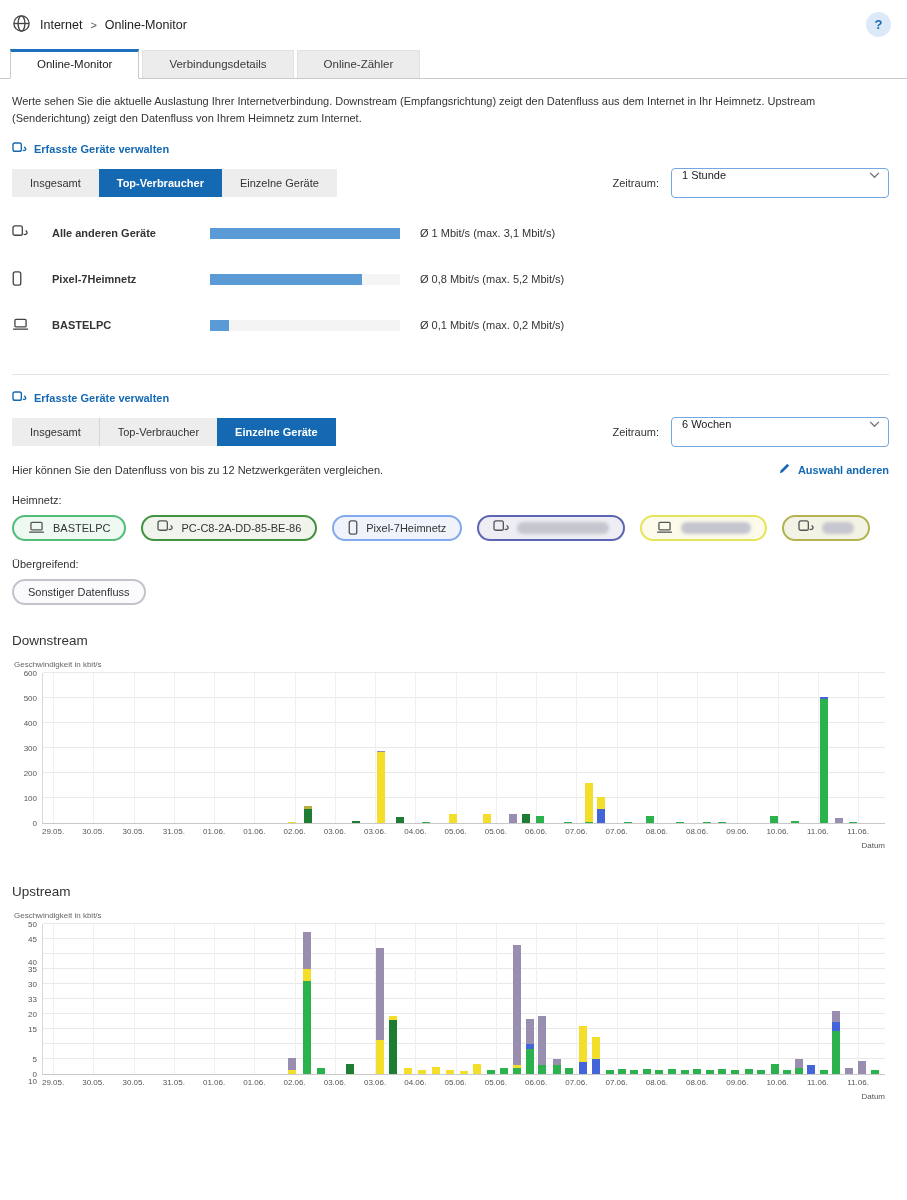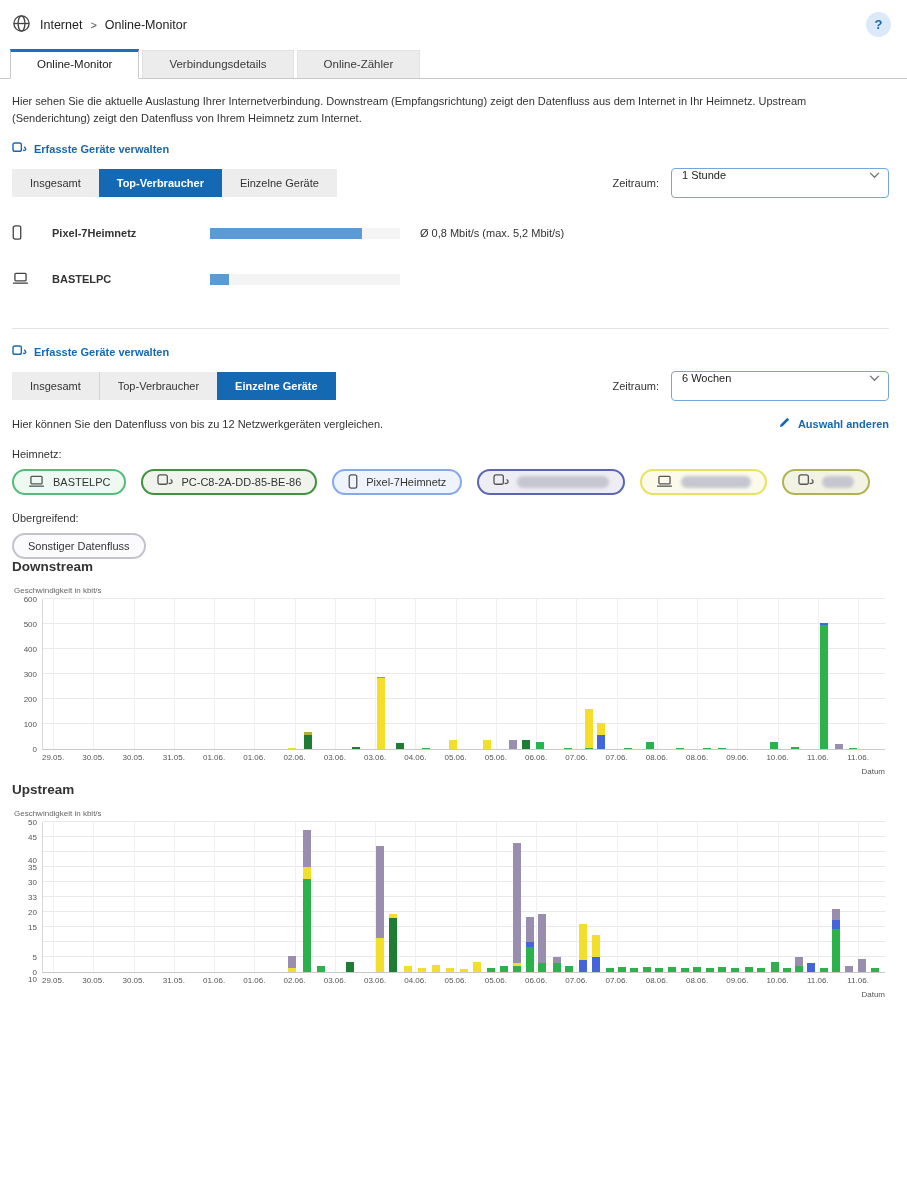--- a/index.html
+++ b/index.html
@@ -46,21 +46,21 @@
   .divider{border-top:1px solid #e3e3e3;margin-top:26px;}
   
   .desc-adjust{margin-top:15px;display:flex;align-items:center;justify-content:space-between;}
   .adjust-link{display:flex;align-items:center;gap:7px;color:#1569b3;font-weight:bold;cursor:pointer;}
   .group-label{margin-top:17px;color:#333;}
   .chip-row{margin-top:9px;display:flex;gap:15px;align-items:center;}
   .chip{height:26px;border-radius:14px;display:flex;align-items:center;gap:8px;padding:0 14px;
     border:2px solid #ccc;background:#fafafa;cursor:pointer;font-size:11px;color:#333;box-sizing:border-box;}
   .chip .blob{height:12px;border-radius:6px;background:#c6c6d0;filter:blur(1.5px);}
   
-  .chart-heading{font-size:13.5px;font-weight:bold;color:#333;}
+  .chart-heading{margin-top:28px;font-size:13.5px;font-weight:normal;color:#333;}
   .chart{position:relative;margin-top:12px;height:196px;}
   .chart .ylab{position:absolute;left:2px;top:0;font-size:8px;color:#666;}
   .chart .plot{position:absolute;left:30px;right:4px;top:13px;height:150px;
     border-left:1px solid #d8d8d8;border-bottom:1px solid #c9c9c9;}
   .gridline-h{position:absolute;left:0;right:0;height:1px;background:#e9e9e9;}
   .gridline-v{position:absolute;top:0;bottom:0;width:1px;background:#f0f0f0;}
   .ytick{position:absolute;left:0;width:25px;text-align:right;font-size:8px;color:#555;}
   .xtick{position:absolute;font-size:8px;color:#555;white-space:nowrap;transform:translateX(-50%);}
   .datum{position:absolute;right:4px;font-size:8px;color:#555;}
   .bar{position:absolute;bottom:0;width:8px;transform:translateX(-50%);display:flex;flex-direction:column-reverse;}
@@ -84,21 +84,21 @@
   <div class="help-btn">?</div>
 </div>
 
 <div class="tabbar" id="tabbar">
     <div class="tab active">Online-Monitor</div>
     <div class="tab">Verbindungsdetails</div>
     <div class="tab">Online-Zähler</div>
   </div>
 
 <div class="page">
-  <div class="intro">Hier sehen Sie die aktuelle Auslastung Ihrer Internetverbindung. Downstream (Empfangsrichtung) zeigt den Datenfluss aus dem Internet in Ihr Heimnetz. Upstream (Senderichtung) zeigt den Datenfluss von Ihrem Heimnetz zum Internet.</div>
+  <div class="intro">Werte sehen Sie die aktuelle Auslastung Ihrer Internetverbindung. Downstream (Empfangsrichtung) zeigt den Datenfluss aus dem Internet in Ihr Heimnetz. Upstream (Senderichtung) zeigt den Datenfluss von Ihrem Heimnetz zum Internet.</div>
 
   <div class="link-row">
     <span>
       <svg width="15" height="13" viewBox="0 0 16 14">
           <rect x="1" y="1" width="9" height="9" rx="2" style="stroke:#1569b3;fill:none;stroke-width:1.5"></rect>
           <path d="M12 4.5 h2 a1.5 1.5 0 0 1 0 3" transform="rotate(55 12 6)" style="stroke:#1569b3;fill:none;stroke-width:1.5"></path>
         </svg>
     </span>
     <span>Erfasste Geräte verwalten</span>
   </div>
@@ -118,38 +118,50 @@
               <path d="M1 1 L6 6 L11 1" style="stroke:#777;fill:none;stroke-width:1.6"></path>
             </svg>
         </span>
       </div>
     </div>
   </div>
 
 
   <div class="device-list" id="device-list">
       <div class="device-row">
+        <span><svg width="16" height="14" viewBox="0 0 17 15">
+            <rect x="1" y="1" width="10" height="10" rx="2" style="stroke:#444;fill:none;stroke-width:1.4"></rect>
+            <path d="M13 5 h1.5 a2 2 0 0 1 0 4" transform="rotate(50 13 7)" style="stroke:#444;fill:none;stroke-width:1.4"></path>
+          </svg></span>
+        <span style="font-weight:bold;color:#333">Alle anderen Geräte</span>
+        <span class="usage-track">
+          <span class="usage-fill" style="width:100%;background:#5b9bd5"></span>
+        </span>
+        <span class="usage-value">Ø 1 Mbit/s (max. 3,1 Mbit/s)</span>
+      </div>
+      <div class="device-row">
         <span><svg width="10" height="15" viewBox="0 0 10 16">
             <rect x="1" y="1" width="8" height="14" rx="2" style="stroke:#444;fill:none;stroke-width:1.4"></rect>
           </svg></span>
         <span style="font-weight:bold;color:#333">Pixel-7Heimnetz</span>
         <span class="usage-track">
           <span class="usage-fill" style="width:80%;background:#5b9bd5"></span>
         </span>
         <span class="usage-value">Ø 0,8 Mbit/s (max. 5,2 Mbit/s)</span>
       </div>
       <div class="device-row">
         <span><svg width="17" height="13" viewBox="0 0 18 14">
             <rect x="3" y="1.5" width="12" height="8" rx="1" style="stroke:#444;fill:none;stroke-width:1.4"></rect>
             <line x1="1" y1="12" x2="17" y2="12" style="stroke:#444;fill:none;stroke-width:1.4"></line>
           </svg></span>
         <span style="font-weight:bold;color:#333">BASTELPC</span>
         <span class="usage-track">
           <span class="usage-fill" style="width:10%;background:#5b9bd5"></span>
         </span>
+        <span class="usage-value">Ø 0,1 Mbit/s (max. 0,2 Mbit/s)</span>
       </div>
     </div>
 
   <div class="divider"></div>
 
   <div class="link-row">
     <span>
       <svg width="15" height="13" viewBox="0 0 16 14">
           <rect x="1" y="1" width="9" height="9" rx="2" style="stroke:#1569b3;fill:none;stroke-width:1.5"></rect>
           <path d="M12 4.5 h2 a1.5 1.5 0 0 1 0 3" transform="rotate(55 12 6)" style="stroke:#1569b3;fill:none;stroke-width:1.5"></path>

